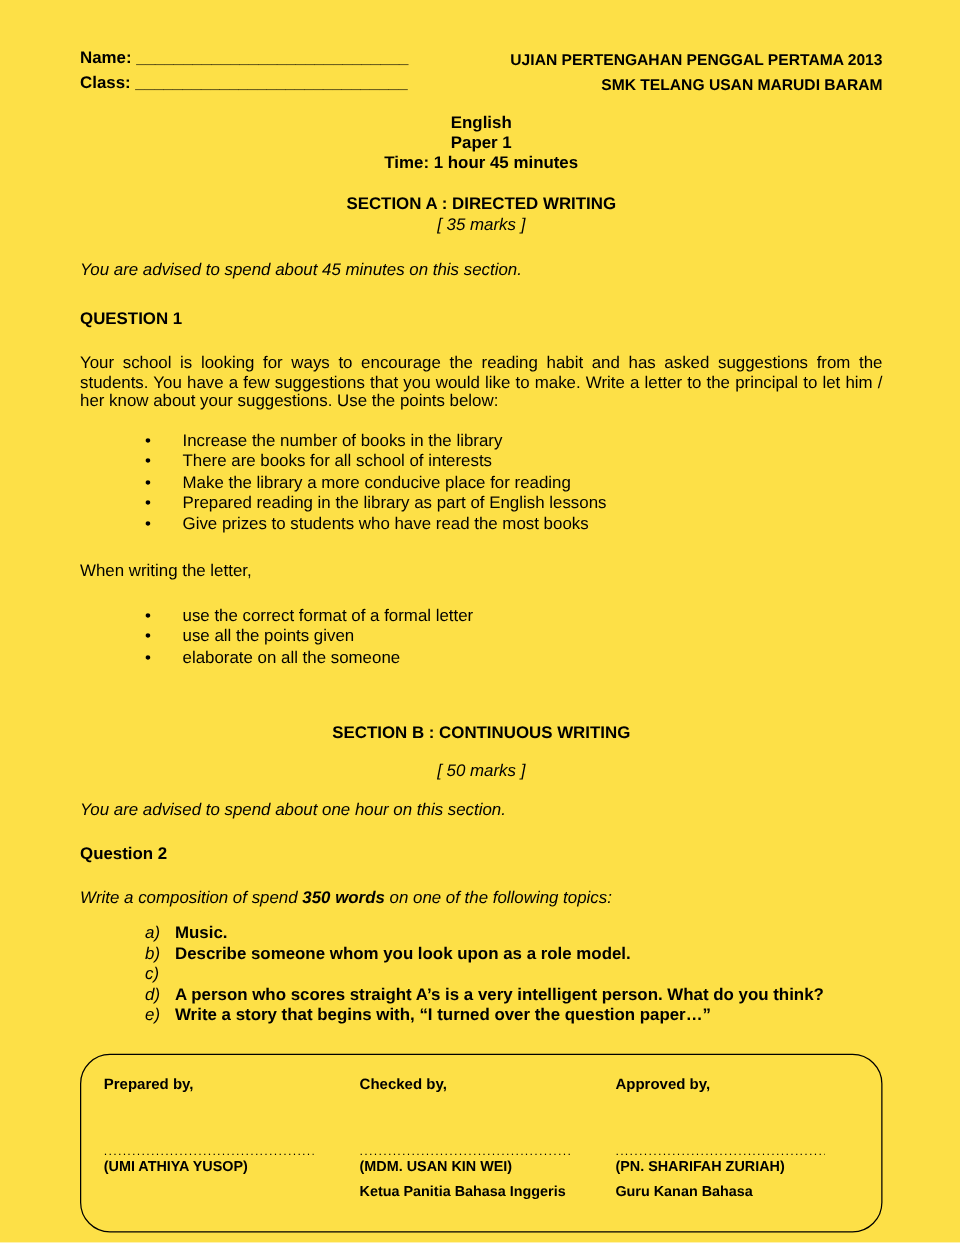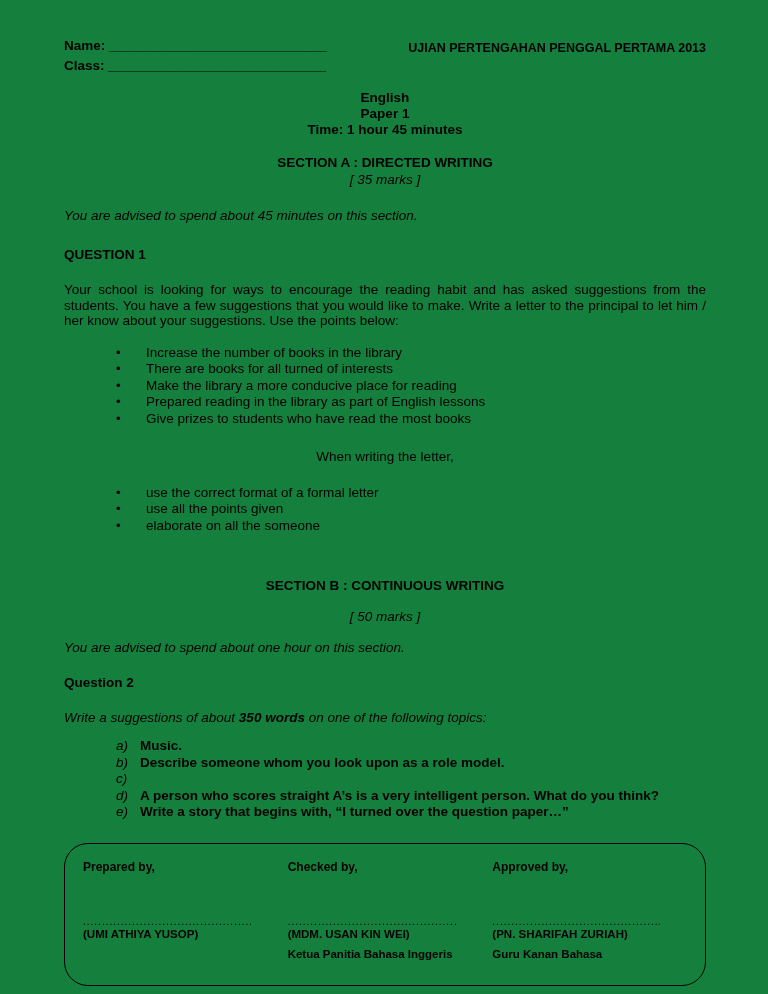--- a/index.html
+++ b/index.html
@@ -1,19 +1,19 @@
 <!DOCTYPE html>
 <html><head>
 <meta charset="utf-8">
 <style>
   html, body { margin: 0; padding: 0; background: #ffffff; }
   .page {
     width: 768px;
     height: 994px;
-    background: #15803d;
+    background: #fde047;
     color: #000;
     font-family: "Liberation Sans", sans-serif;
     font-size: 13.5px;
     box-sizing: border-box;
     padding: 38px 62px 0 64px;
     position: relative;
     overflow: hidden;
   }
   .hdr { display: flex; justify-content: space-between; align-items: flex-start; }
   .hdr-left div { font-weight: bold; margin-bottom: 5px; white-space: nowrap; }
@@ -71,20 +71,21 @@
         <span>Name:</span>
         <span class="fill">_____________________________</span>
       </div>
       <div>
         <span>Class:</span>
         <span class="fill">_____________________________</span>
       </div>
     </div>
     <div class="hdr-right">
       <div>UJIAN PERTENGAHAN PENGGAL PERTAMA 2013</div>
+      <div>SMK TELANG USAN MARUDI BARAM</div>
     </div>
   </div>
 
   <div class="titleblock center">
     <div>English</div>
     <div>Paper 1</div>
     <div>Time: 1 hour 45 minutes</div>
   </div>
 
   <div class="section-head center">SECTION A : DIRECTED WRITING</div>
@@ -96,37 +97,37 @@
 
   <div class="para">Your school is looking for ways to encourage the reading habit and has asked suggestions from the students. You have a few suggestions that you would like to make. Write a letter to the principal to let him / her know about your suggestions. Use the points below:</div>
 
   <div class="bullets">
     <div class="b-row">
       <span class="b-mark">•</span>
       <span>Increase the number of books in the library</span>
     </div>
     <div class="b-row">
       <span class="b-mark">•</span>
-      <span>There are books for all turned of interests</span>
+      <span>There are books for all school of interests</span>
     </div>
     <div class="b-row">
       <span class="b-mark">•</span>
       <span>Make the library a more conducive place for reading</span>
     </div>
     <div class="b-row">
       <span class="b-mark">•</span>
       <span>Prepared reading in the library as part of English lessons</span>
     </div>
     <div class="b-row">
       <span class="b-mark">•</span>
       <span>Give prizes to students who have read the most books</span>
     </div>
   </div>
 
-  <div class="para" style="text-align:center; margin-top:22px;">When writing the letter,</div>
+  <div class="para" style="text-align:left; margin-top:22px;">When writing the letter,</div>
 
   <div class="bullets" style="margin-top:20px;">
     <div class="b-row">
       <span class="b-mark">•</span>
       <span>use the correct format of a formal letter</span>
     </div>
     <div class="b-row">
       <span class="b-mark">•</span>
       <span>use all the points given</span>
     </div>
@@ -137,21 +138,21 @@
   </div>
 
   <div class="secb-head center">SECTION B : CONTINUOUS WRITING</div>
   <div class="secb-marks center">[ 50 marks ]</div>
 
   <div class="advice" style="margin-top:16px;">You are advised to spend about one hour on this section.</div>
 
   <div class="qlabel" style="margin-top:20px;">Question 2</div>
 
   <div class="compose">
-    <span>Write a suggestions of about </span><b>350 words</b><span> on one of the following topics:</span>
+    <span>Write a composition of spend </span><b>350 words</b><span> on one of the following topics:</span>
   </div>
 
   <div class="topics">
     <div class="topic-row">
       <span class="topic-letter">a)</span>
       <span class="topic-text">Music.</span>
     </div>
     <div class="topic-row">
       <span class="topic-letter">b)</span>
       <span class="topic-text">Describe someone whom you look upon as a role model.</span>

